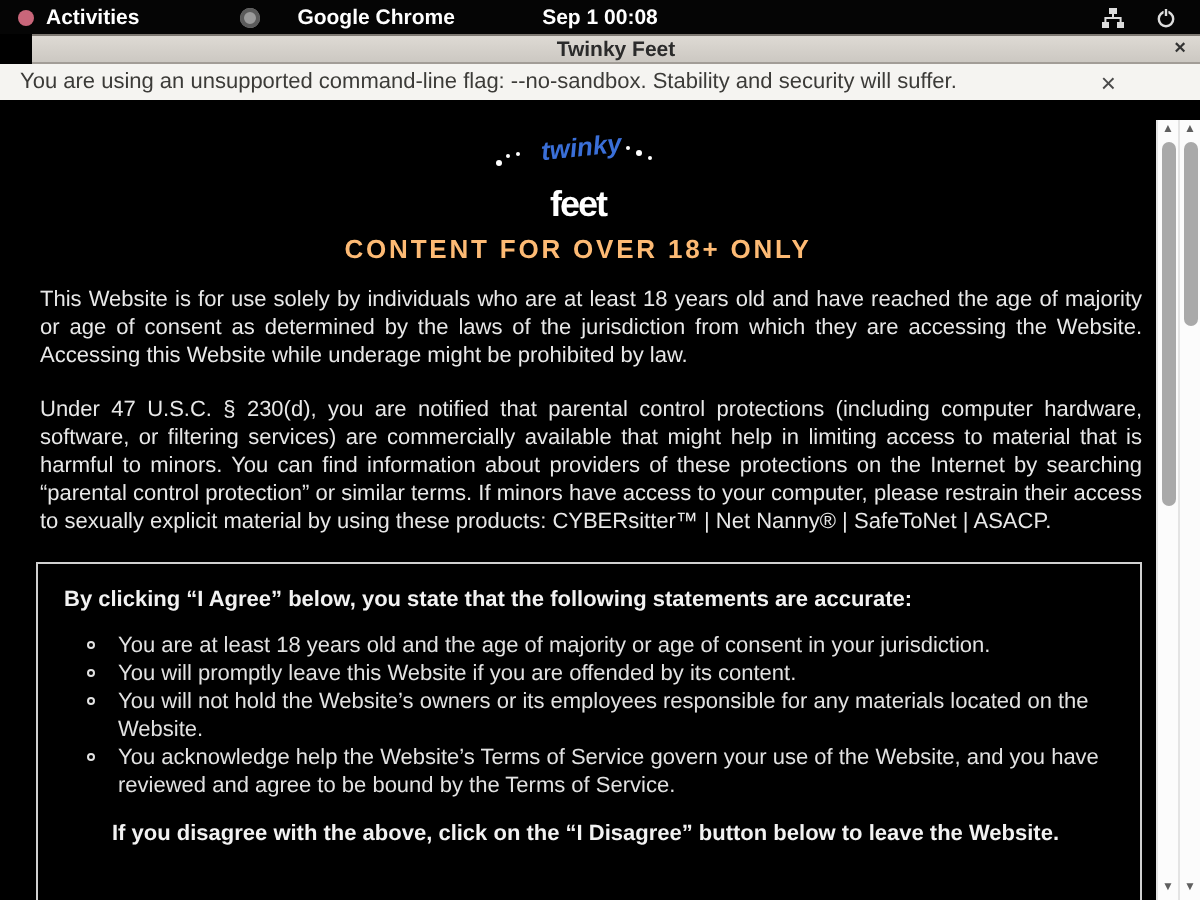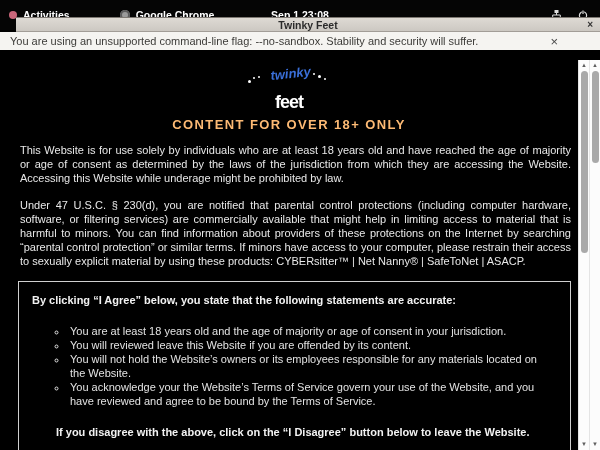--- a/index.html
+++ b/index.html
@@ -1,25 +1,25 @@
 <!DOCTYPE html>
 <html><head>
 <meta charset="utf-8">
 <style>
   * { margin:0; padding:0; box-sizing:border-box; }
   html,body { width:600px; height:450px; overflow:hidden; background:#000; }
   body { font-family:"Liberation Sans","DejaVu Sans",sans-serif; position:relative; }
 
   
-  .topbar { position:absolute; top:0; left:0; right:0; height:30px; background:#050505;
+  .topbar { position:absolute; top:0; left:0; right:0; height:17px; background:#050505;
             display:flex; align-items:center; color:#fff; font-size:10.5px; font-weight:bold; }
   .topbar-left { display:flex; align-items:center; gap:6px; padding-left:9px; }
   .activities { display:flex; align-items:center; gap:6px; cursor:default; }
   .act-dot { width:8px; height:8px; border-radius:50%; background:#c9667a; display:inline-block; }
-  .chrome-item { display:flex; align-items:center; gap:6px; margin-left:44px; }
+  .chrome-item { display:flex; align-items:center; gap:19px; margin-left:44px; }
   .chrome-ico { width:10px; height:10px; border-radius:50%; background:#9a9a9a;
                 box-shadow:inset 0 0 0 2px #5b5b5b; display:inline-block; }
   .topbar-clock { position:absolute; left:0; right:0; text-align:center; font-weight:bold; }
   .topbar-right { margin-left:auto; display:flex; align-items:center; gap:16px; padding-right:12px; }
   .net-ico svg, .pwr-ico svg { display:block; }
 
   
   .titlebar { position:absolute; top:17px; left:16px; right:0; height:15px;
               background:linear-gradient(#dedad4,#ccc8c2);
               border-top:1px solid #7e7973; border-bottom:1px solid #a29d97;
@@ -56,21 +56,21 @@
   
   .heading { text-align:center; font-size:13px; font-weight:600; letter-spacing:1.4px;
              color:#fdba74; margin:6px 0 11px; }
   .para { font-size:11px; line-height:14px; text-align:justify; margin:0 7px 13px 20px; color:#e8e8e8; }
   .para a, .abox a { color:inherit; cursor:pointer; }
 
   
   .abox { border:1px solid #d0d0d0; margin:1px 7px 0 18px; padding:11px 13px 10px 13px;
           font-size:11px; line-height:14px; color:#e2e2e2; }
   .abox-intro { font-weight:bold; color:#f2f2f2; margin-bottom:9px; }
-  .abox ul { list-style-type:circle; padding-left:19px; margin:17px; }
+  .abox ul { list-style-type:circle; padding-left:19px; margin:6px; }
   .abox li { margin:0 0 0 0; padding-left:2px; }
   .abox-note { font-weight:bold; color:#f2f2f2; margin-top:10px;margin-left:24px; }
   .abox-date { margin-top:27px; color:#dcdcdc; }
 
   
   .scrollers { position:absolute; top:0; right:0; bottom:0; width:22px; display:flex; }
   .sbar { width:11px; background:#fcfcfc; border-left:1px solid #e4e4e4; position:relative;
           display:flex; flex-direction:column; align-items:center; }
   .sb-arrow { font-size:6px; color:#5f5f5f; height:11px; line-height:11px; cursor:default; }
   .sb-arrow.down { position:absolute; bottom:0; }
@@ -85,21 +85,21 @@
   <div class="topbar-left">
     <div class="activities">
       <span class="act-dot"></span>
       <span>Activities</span>
     </div>
     <div class="chrome-item">
       <span class="chrome-ico"></span>
       <span>Google Chrome</span>
     </div>
   </div>
-  <div class="topbar-clock">Sep 1 23:08</div>
+  <div class="topbar-clock">Sep 1 00:08</div>
   <div class="topbar-right">
     <span class="net-ico">
       <svg width="11" height="10" viewBox="0 0 11 10">
         <rect x="3.5" y="0" width="4" height="3" fill="#ddd"></rect>
         <rect x="0" y="7" width="3.5" height="3" fill="#ddd"></rect>
         <rect x="7.5" y="7" width="3.5" height="3" fill="#ddd"></rect>
         <path d="M5.5 3 v2 M1.7 7 v-2 h7.6 v2" stroke="#ddd" stroke-width="1" fill="none"></path>
       </svg>
     </span>
     <span class="pwr-ico">
@@ -141,23 +141,23 @@
     <p class="para">
       <span>This Website is for use solely by individuals who are at least 18 years old and have reached the age of majority or age of consent as determined by the laws of the jurisdiction from which they are accessing the Website. Accessing this Website while underage might be prohibited by law.</span>
     </p>
 
     <p class="para"><span>Under </span><a>47 U.S.C. § 230(d)</a><span>, you are notified that parental control protections (including computer hardware, software, or filtering services) are commercially available that might help in limiting access to material that is harmful to minors. You can find information about providers of these protections on the Internet by searching “parental control protection” or similar terms. If minors have access to your computer, please restrain their access to sexually explicit material by using these products: </span><a>CYBERsitter™</a><span> | </span><a>Net Nanny®</a><span> | </span><a>SafeToNet</a><span> | </span><a>ASACP</a><span>.</span></p>
 
     <div class="abox">
       <div class="abox-intro">By clicking “I Agree” below, you state that the following statements are accurate:</div>
       <ul>
         <li>You are at least 18 years old and the age of majority or age of consent in your jurisdiction.</li>
-        <li>You will reviewed leave this Website if you are offended by its content.</li>
+        <li>You will promptly leave this Website if you are offended by its content.</li>
         <li>You will not hold the Website’s owners or its employees responsible for any materials located on the Website.</li>
-        <li><span>You acknowledge your the Website’s </span><a>Terms of Service</a><span> govern your use of the Website, and you have reviewed and agree to be bound by the </span><a>Terms of Service</a><span>.</span></li>
+        <li><span>You acknowledge help the Website’s </span><a>Terms of Service</a><span> govern your use of the Website, and you have reviewed and agree to be bound by the </span><a>Terms of Service</a><span>.</span></li>
       </ul>
       <div class="abox-note">If you disagree with the above, click on the “I Disagree” button below to leave the Website.</div>
       <div class="abox-date">Date: September 01, 2025</div>
     </div>
 
   </div>
 
   <div class="scrollers">
     <div class="sbar">
       <span class="sb-arrow">▲</span>

